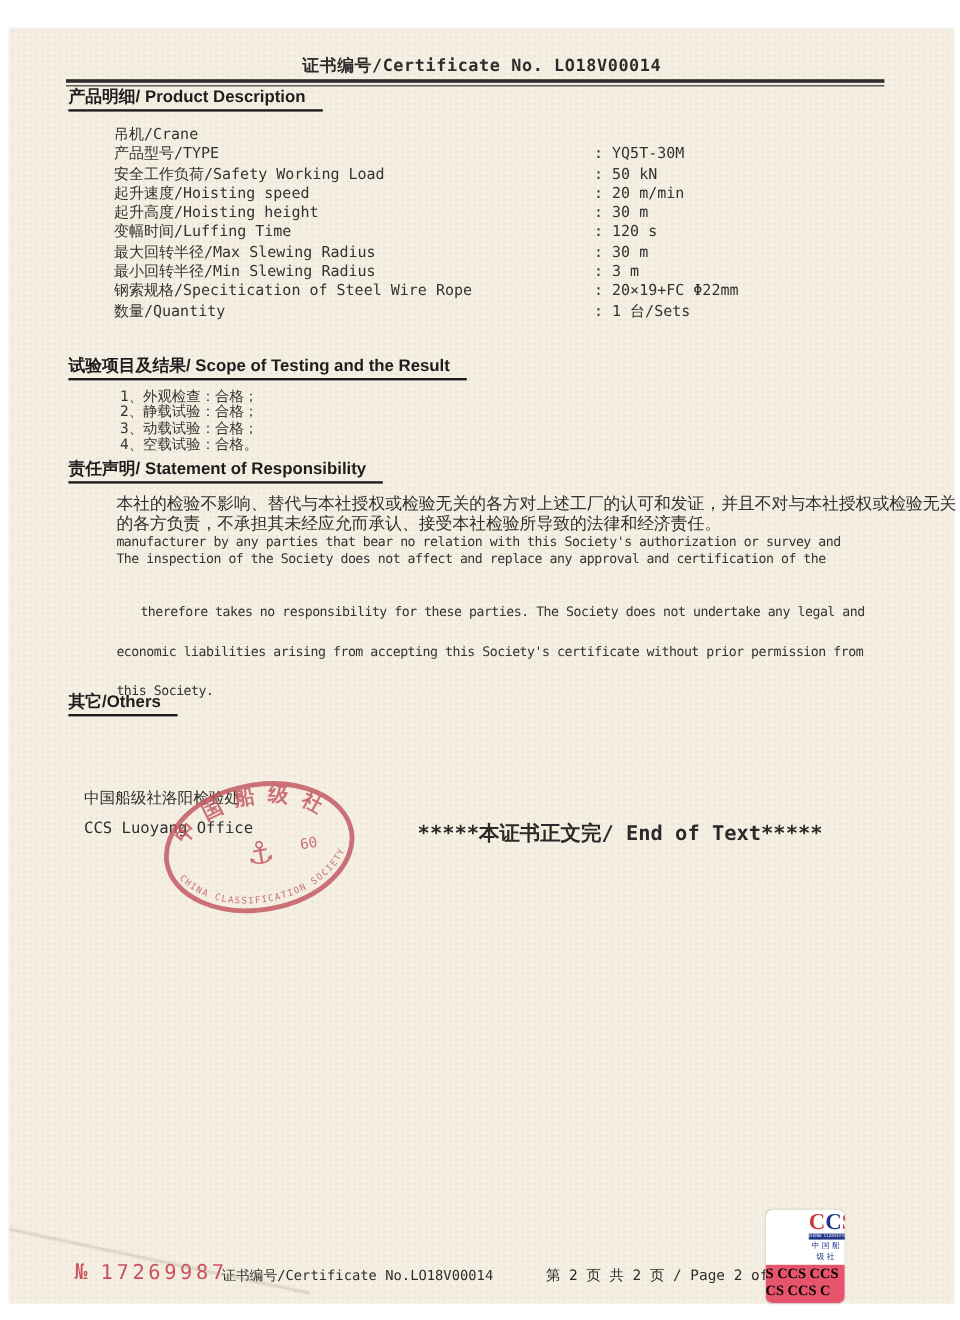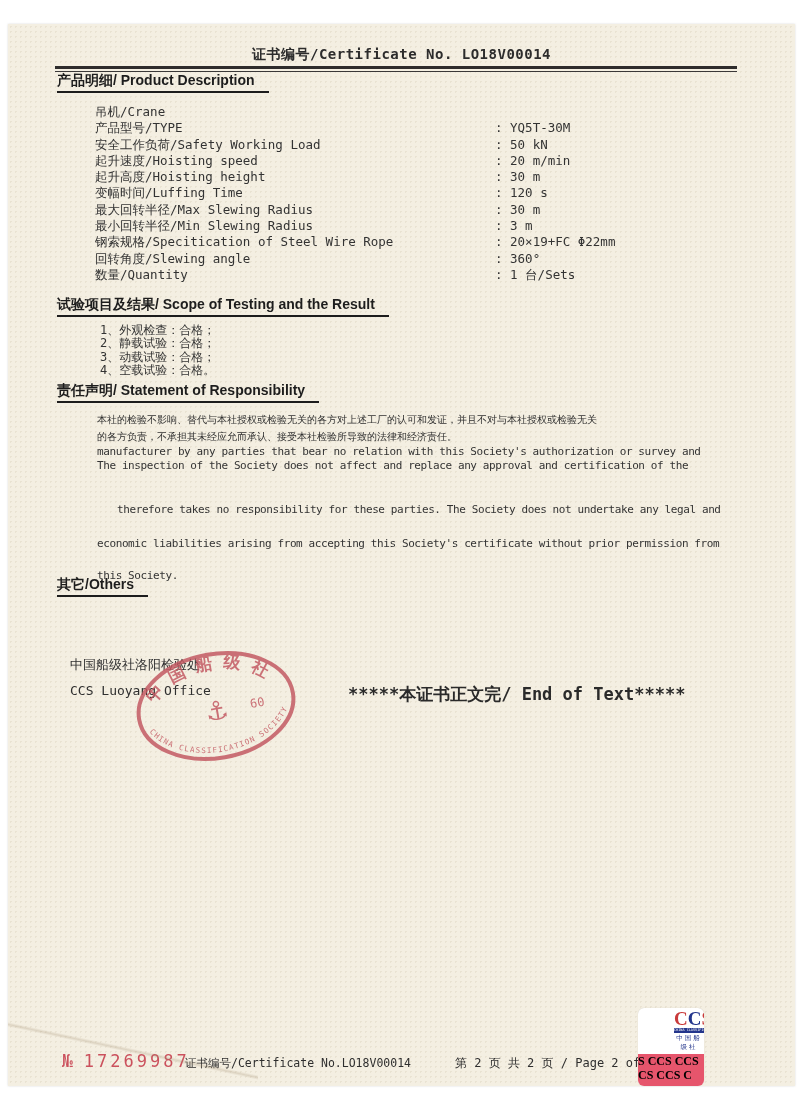--- a/index.html
+++ b/index.html
@@ -33,21 +33,21 @@
     font-family:Liberation Sans, sans-serif;font-weight:bold;font-size:14px;color:#1d1d1d;
     border-bottom:2px solid #1d1d1d;padding:0 14px 1px 0;white-space:nowrap;
   }
   .spec-rows{position:absolute;left:87px;top:80px;width:660px;}
   .spec-row{position:relative;height:16.3px;font-size:12.5px;color:#333;white-space:nowrap;}
   .spec-label{position:absolute;left:0;top:0;}
   .spec-value{position:absolute;left:400px;top:0;}
   .test-items{position:absolute;left:92px;top:300px;font-size:12px;line-height:13.4px;color:#333;}
   .resp-cn{
     position:absolute;left:89px;top:388px;width:650px;
-    font-size:10px;line-height:16.5px;color:#2f2f2f;white-space:nowrap;
+    font-size:14px;line-height:16.5px;color:#2f2f2f;white-space:nowrap;
   }
   .resp-en{
     position:absolute;left:89px;top:421px;width:660px;
     font-size:11px;letter-spacing:-0.4px;line-height:14px;color:#333;white-space:nowrap;
   }
   .resp-en .gap-a{margin-top:30px;margin-left:20px;}
   .resp-en .gap-b{margin-top:20px;}
   .resp-en .gap-c{margin-top:18px;}
   .office-cn{position:absolute;left:62px;top:632px;font-size:13px;color:#2f2f2f;}
   .office-en{position:absolute;left:62px;top:659px;font-size:13px;color:#2f2f2f;}
@@ -119,24 +119,20 @@
         <span class="spec-label">最大回转半径/Max Slewing Radius</span>
         <span class="spec-value">: 30 m</span>
       </div>
     <div class="spec-row">
         <span class="spec-label">最小回转半径/Min Slewing Radius</span>
         <span class="spec-value">: 3 m</span>
       </div>
     <div class="spec-row">
         <span class="spec-label">钢索规格/Specitication of Steel Wire Rope</span>
         <span class="spec-value">: 20×19+FC Φ22mm</span>
-      </div>
-    <div class="spec-row">
-        <span class="spec-label">回转角度/Slewing angle</span>
-        <span class="spec-value">: 360°</span>
       </div>
     <div class="spec-row">
         <span class="spec-label">数量/Quantity</span>
         <span class="spec-value">: 1 台/Sets</span>
       </div>
   </div>
 
   <div class="section-heading" style="top:272px;">试验项目及结果/ Scope of Testing and the Result</div>
 
   <div class="test-items">

